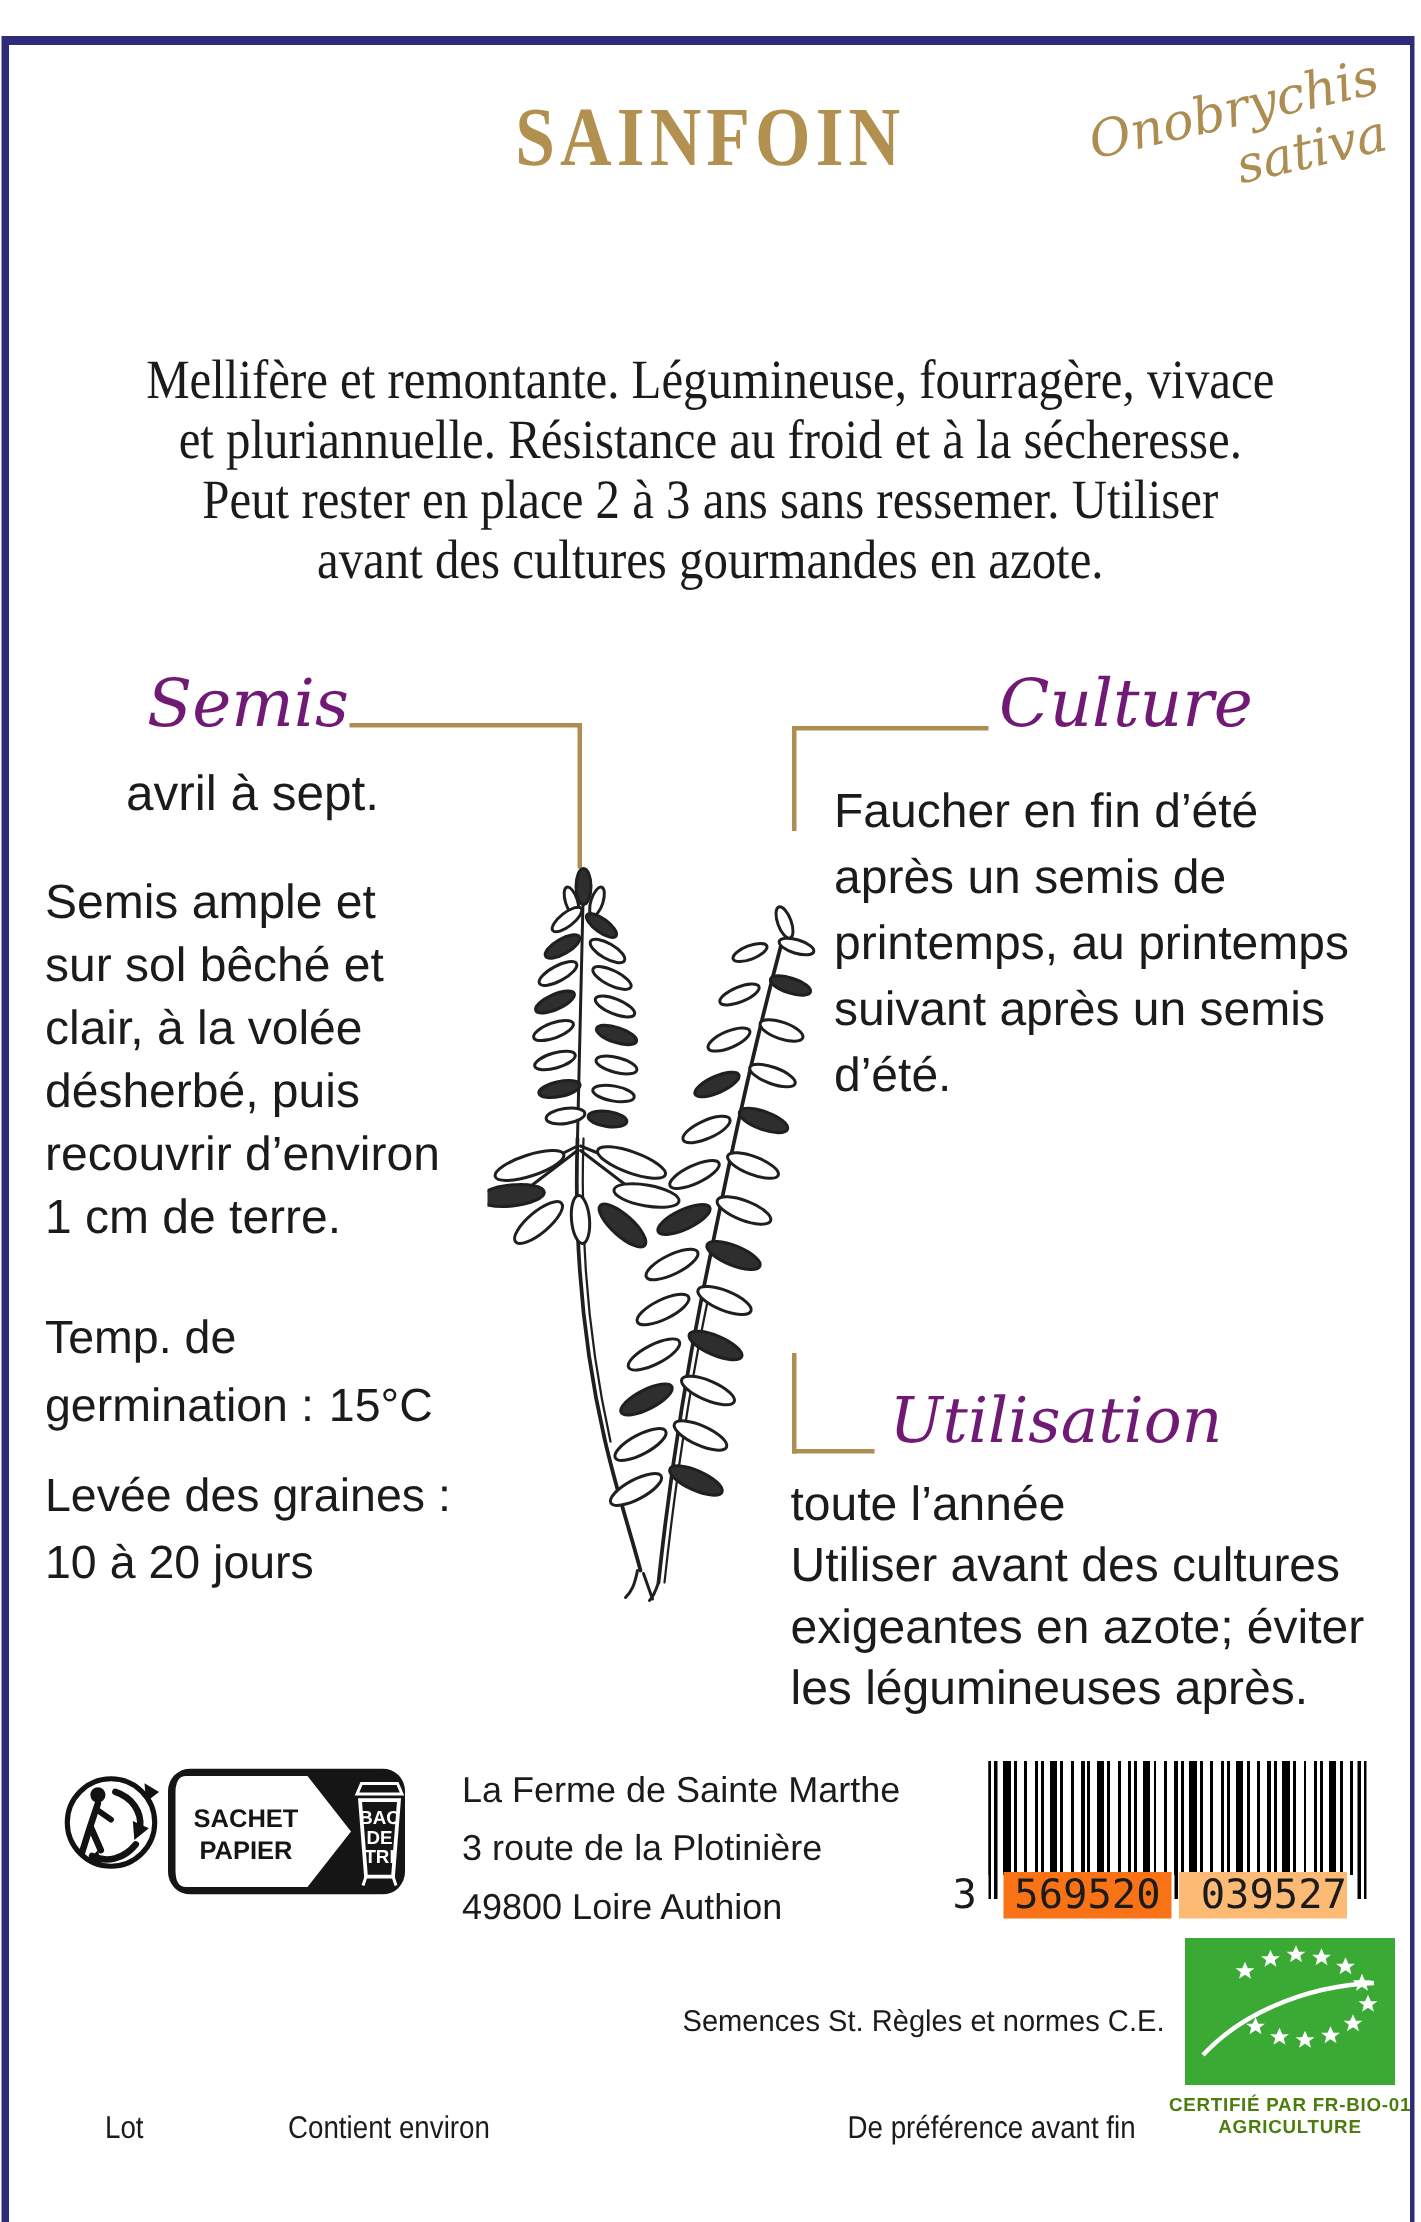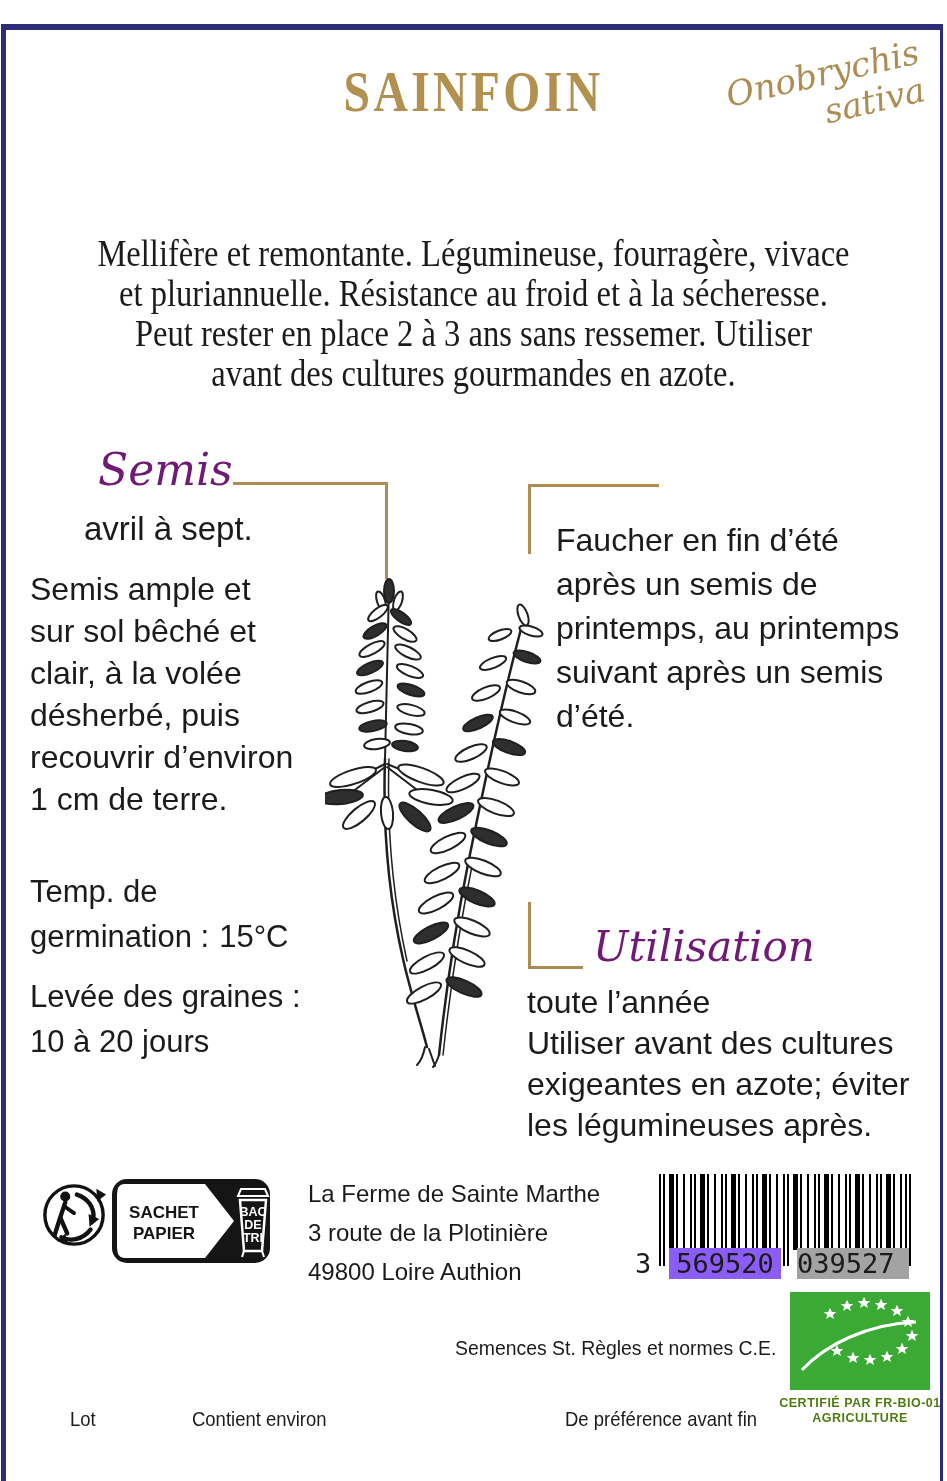--- a/index.html
+++ b/index.html
@@ -22,41 +22,41 @@
   .h-culture{left:666px;top:420px;font-size:44px;}
   .h-util{left:593px;top:898px;font-size:42px;}
   .br-semis{left:233px;top:458px;width:152px;height:94px;
             border-top:3px solid #ad8d52;border-right:3px solid #ad8d52;}
   .br-culture{left:528px;top:460px;width:128px;height:67px;
             border-top:3px solid #ad8d52;border-left:3px solid #ad8d52;}
   .br-util{left:528px;top:878px;width:52px;height:64px;
             border-bottom:3px solid #ad8d52;border-left:3px solid #ad8d52;}
   .period{left:84px;top:486px;font-size:33px;}
   .para{font-size:32px;}
-  .p-semis{left:30px;top:544px;line-height:42px;width:310px;}
+  .p-semis{left:30px;top:556px;line-height:42px;width:310px;}
   .p-culture{left:556px;top:494px;line-height:44px;width:385px;}
   .p-util{left:527px;top:958px;line-height:41px;width:410px;}
   .p-germ{left:30px;top:845px;font-size:31px;line-height:45px;}
   .p-levee{left:30px;top:950px;font-size:31px;line-height:45px;}
   .b{font-weight:400;}
   .val{margin-left:10px;font-weight:400;}
   .plant{left:325px;top:545px;}
   .address{left:308px;top:1150px;width:314px;font-size:24px;line-height:39px;}
   .barcode{left:635px;top:1150px;width:282px;height:106px;}
   .bars{position:absolute;left:24px;top:0;width:252px;height:76px;
         background:repeating-linear-gradient(90deg,#000 0 2px,#fff 2px 4px,#000 4px 6px,#fff 6px 10px,
         #000 10px 15px,#fff 15px 17px,#000 17px 19px,#fff 19px 24px,#000 24px 26px,#fff 26px 31px);}
   .guard{position:absolute;top:0;width:6px;height:92px;
          background:linear-gradient(90deg,#000 0 2px,#fff 2px 4px,#000 4px 6px);}
   .g1{left:24px;} .g2{left:148px;} .g3{left:270px;}
   .bdigits{position:absolute;top:72px;left:0;width:282px;height:34px;
            font-family:"DejaVu Sans Mono",monospace;font-size:27px;}
   .bd0{position:absolute;left:0;top:2px;} 
-  .bd1{position:absolute;left:34px;width:112px;text-align:center;top:2px;background:#8b5cf6;}
-  .bd2{position:absolute;left:162px;width:112px;text-align:left;top:2px;background:#a3a3a3;}
+  .bd1{position:absolute;left:34px;width:112px;text-align:center;top:2px;background:#f97316;}
+  .bd2{position:absolute;left:151px;width:112px;text-align:right;top:2px;background:#fdba74;}
   .triman{left:40px;top:1157px;}
   .badge{left:112px;top:1155px;}
   .eulogo{left:790px;top:1268px;}
   .cert{left:772px;top:1372px;width:176px;text-align:center;color:#4d7c0f;font-weight:700;
         font-size:12.5px;line-height:15px;letter-spacing:.5px;}
   .legal{left:455px;top:1313px;font-size:20px;transform:scaleX(.97);transform-origin:left top;}
   .field{font-size:21px;transform:scaleX(.88);transform-origin:left top;}
   .f-lot{left:70px;top:1383px;}
   .f-contient{left:192px;top:1383px;}
   .f-pref{left:565px;top:1383px;}
@@ -94,20 +94,21 @@
 
   <div class="abs p-germ">
     <div class="b">Temp. de</div>
     <div><span class="b">germination :</span><span class="val">15°C</span></div>
   </div>
   <div class="abs p-levee">
     <div class="b">Levée des graines :</div>
     <div>10 à 20 jours</div>
   </div>
 
+  <div class="abs script h-culture">Culture</div>
   <div class="abs br-culture"></div>
   <div class="abs para p-culture">
     <div>Faucher en fin d’été</div>
     <div>après un semis de</div>
     <div>printemps, au printemps</div>
     <div>suivant après un semis</div>
     <div>d’été.</div>
   </div>
 
   <div class="abs br-util"></div>

